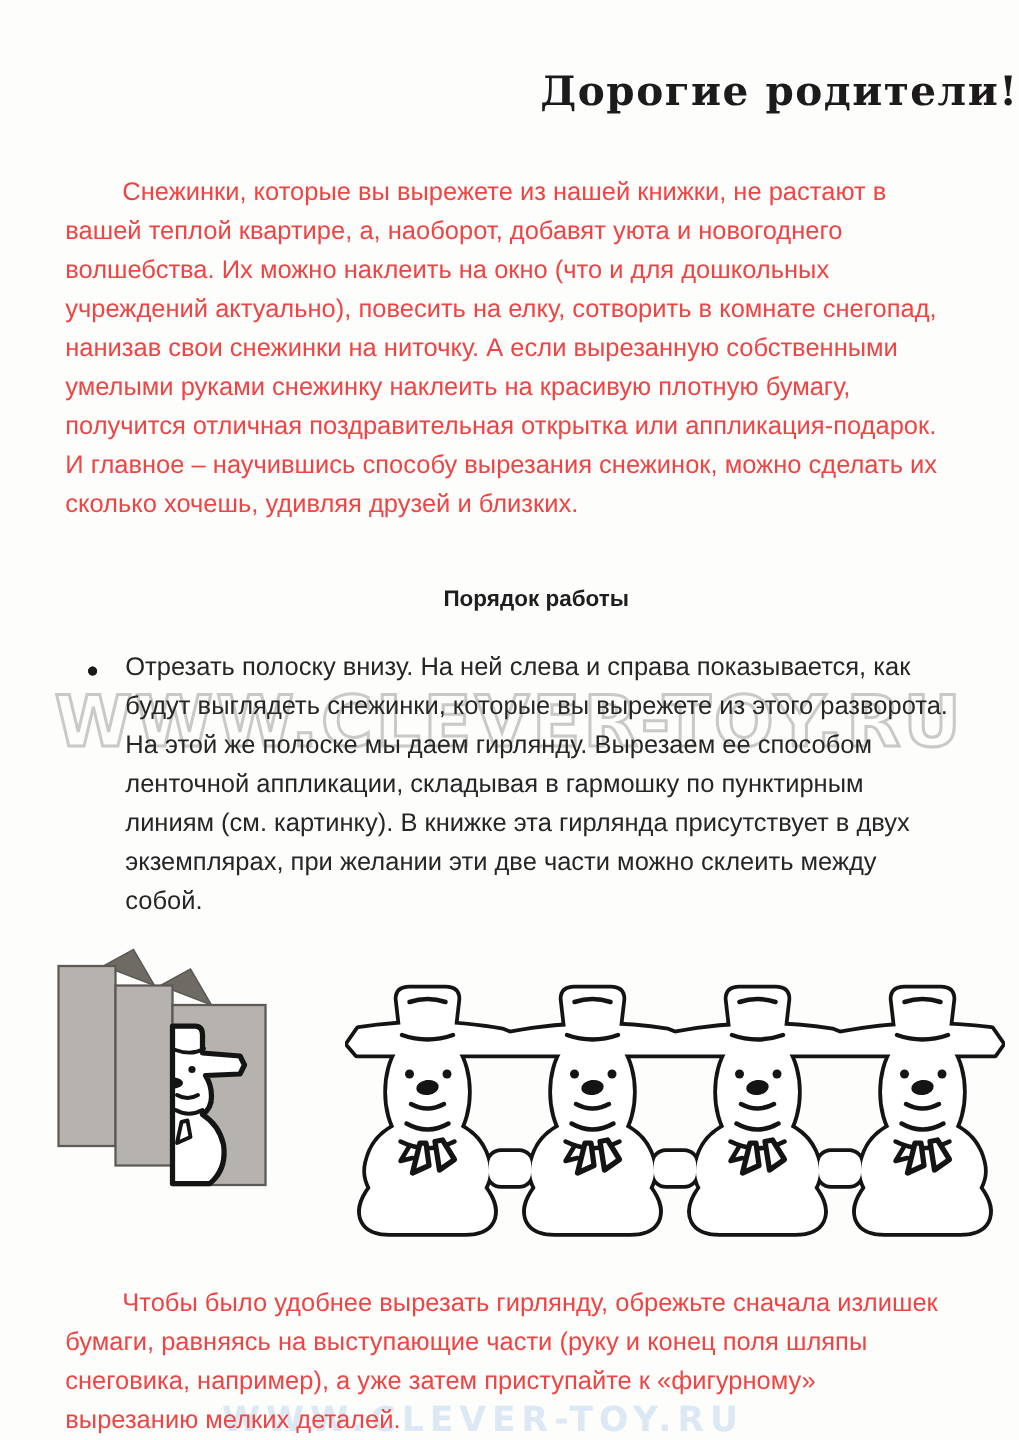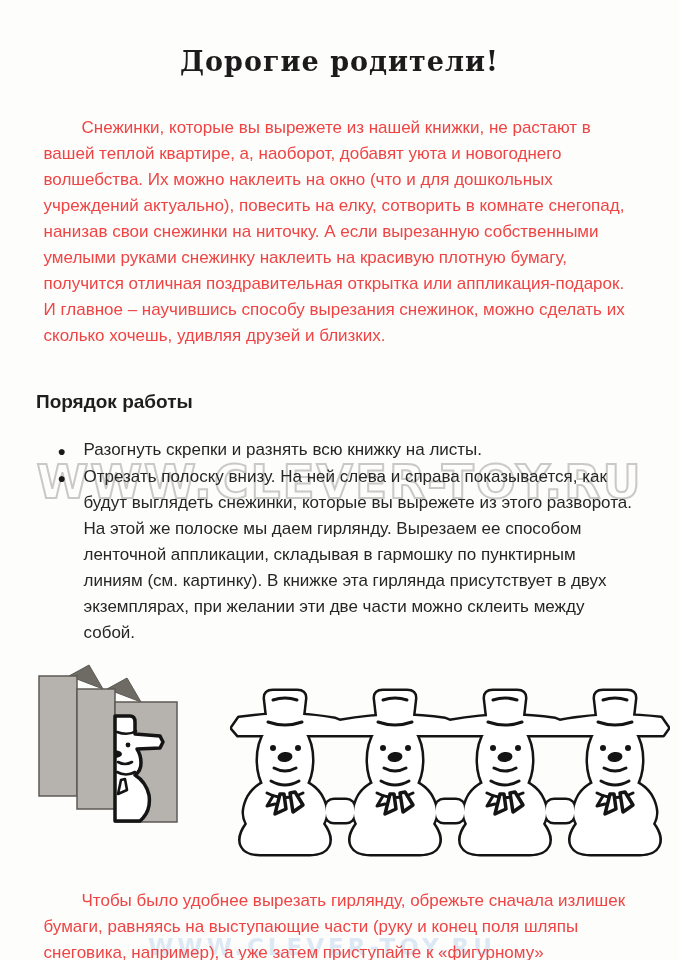--- a/index.html
+++ b/index.html
@@ -12,37 +12,38 @@
     overflow:hidden;
   }
   .page{position:relative;width:679px;height:960px;z-index:1;}
   .content{position:relative;z-index:2;}
   .doc-title{
     font-family:"DejaVu Serif","Liberation Serif",serif;
     font-weight:bold;
     font-size:27px;
     letter-spacing:1px;
     color:#1c1a1b;
-    text-align:center;
+    text-align:right;
     margin:0;
     padding-top:46px;
   }
   .para{
     width:592px;
     margin:0 auto;
     font-size:17px;
     line-height:26px;
     text-indent:38px;
     color:#ef4444;
   }
   .para-first{margin-top:38px;}
   .section-heading{
-    font-size:19px;
+    font-size:15px;
     font-weight:bold;
     color:#1e1e1e;
+    text-align:center;
     margin:42px 0 0 0;
     padding-left:36px;
   }
   .bullet-list{
     width:592px;
     margin:24px auto 0 auto;
     padding:0;
     list-style:none;
   }
   .bullet-list li{
@@ -117,21 +118,20 @@
   <div class="content">
     <h1 class="doc-title">Дорогие родители!</h1>
 
     <p class="para para-first">Снежинки, которые вы вырежете из нашей книжки, не растают в вашей теплой квартире, а, наоборот, добавят уюта и новогоднего волшебства. Их можно наклеить на окно (что и для дошкольных учреждений актуально), повесить на елку, сотворить в комнате снегопад, нанизав свои снежинки на ниточку. А если вырезанную собственными умелыми руками снежинку наклеить на красивую плотную бумагу, получится отличная поздравительная открытка или аппликация-подарок. И главное – научившись способу вырезания снежинок, можно сделать их сколько хочешь, удивляя друзей и близких.</p>
 
     <h2 class="section-heading">Порядок работы</h2>
 
     <ul class="bullet-list">
       <li>
         <span class="dot">●</span>
-        <span>Разогнуть скрепки и разнять всю книжку на листы.</span>
       </li>
       <li>
         <span class="dot">●</span>
         <span>Отрезать полоску внизу. На ней слева и справа показывается, как будут выглядеть снежинки, которые вы вырежете из этого разворота. На этой же полоске мы даем гирлянду. Вырезаем ее способом ленточной аппликации, складывая в гармошку по пунктирным линиям (см. картинку). В книжке эта гирлянда присутствует в двух экземплярах, при желании эти две части можно склеить между собой.</span>
       </li>
     </ul>
 
     <div class="illustration-row">
 
       <svg class="folded-paper" width="150" height="210" viewBox="0 0 150 210" xmlns="http://www.w3.org/2000/svg">

